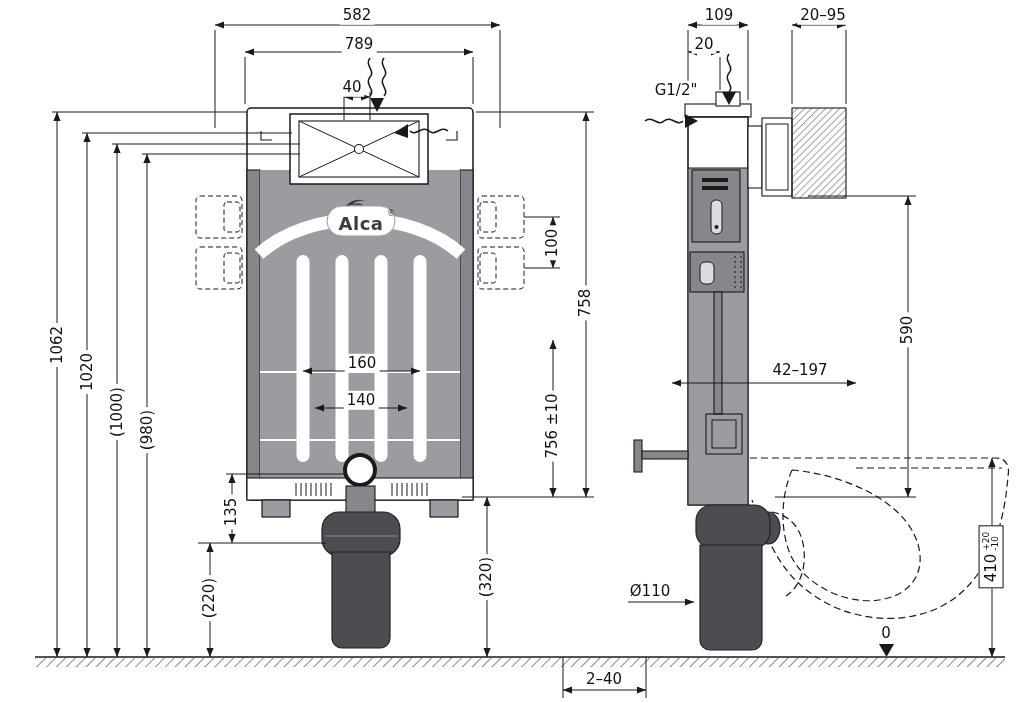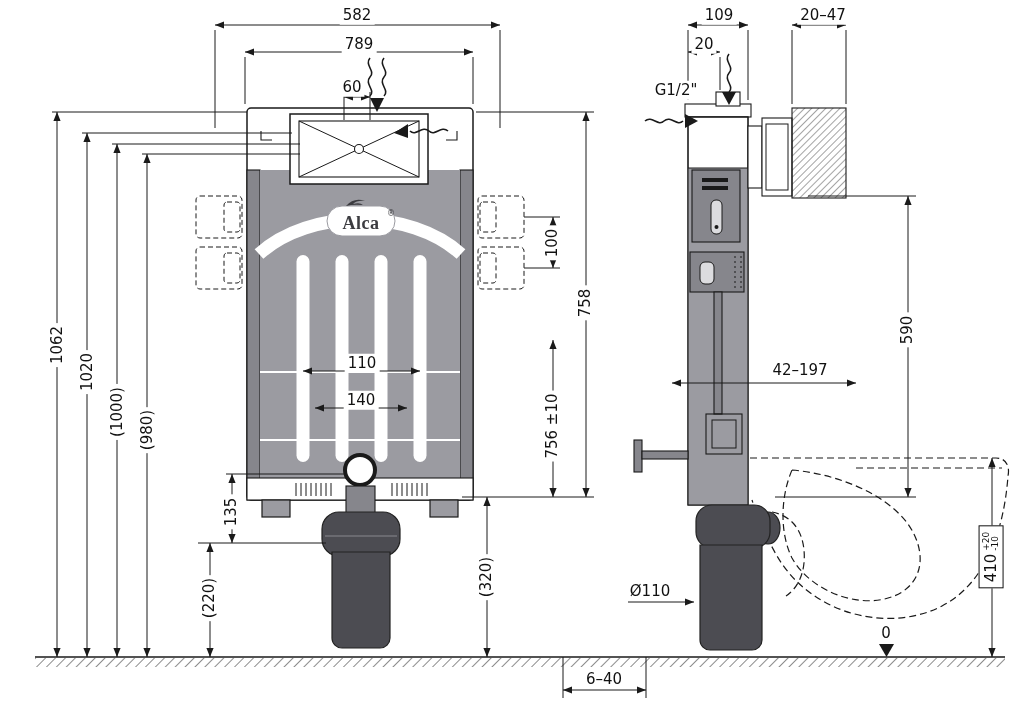--- a/index.html
+++ b/index.html
@@ -5,21 +5,21 @@
 <style>
   html,body{margin:0;padding:0;background:#fff;}
   .canvas{position:relative;width:1024px;height:703px;background:#fff;
           font-family:"DejaVu Sans",sans-serif;overflow:hidden;}
   .canvas > svg{position:absolute;left:0;top:0;}
   .lbl{position:absolute;transform:translate(-50%,-50%);font-size:15px;color:#111;
        background:#fff;padding:1px 3px;white-space:nowrap;line-height:1.1;}
   .rot{transform:translate(-50%,-50%) rotate(-90deg);}
   .boxed{border:1.2px solid #111;display:flex;align-items:center;gap:3px;padding:2px 5px;}
   .tol{display:flex;flex-direction:column;font-size:9px;line-height:1.05;}
-  .brand{font-weight:bold;font-size:18px;color:#3c3c40;background:transparent;letter-spacing:.5px;padding:0;font-family:Liberation Serif, serif;}
+  .brand{font-weight:bold;font-size:18px;color:#3c3c40;background:transparent;letter-spacing:.5px;padding:0;}
   .reg{font-size:8px;color:#3c3c40;background:transparent;padding:0;}
   
   .ln{stroke:var(--line-color,#1a1a1a);stroke-width:1.5;fill:none;}
   .l1{stroke-width:1.1;}
   .dim{stroke:var(--line-color,#1a1a1a);stroke-width:1;fill:none;}
   .wf{fill:#fff;stroke:var(--line-color,#1a1a1a);stroke-width:1.5;}
   .wft{stroke-width:1.1;}
   .fr{fill:var(--frame-gray,#9b9ba1);stroke:var(--line-color,#1a1a1a);stroke-width:1.2;}
   .rl{fill:var(--rail-gray,#86868c);stroke:var(--line-color,#1a1a1a);stroke-width:1.1;}
   .pp{fill:var(--pipe-gray,#4c4c52);stroke:#222;stroke-width:1.2;}
@@ -208,47 +208,47 @@
     <line x1="908" y1="196" x2="908" y2="497" class="dim" marker-start="url(#ar)" marker-end="url(#ar)"></line>
     <line x1="672" y1="383" x2="856" y2="383" class="dim" marker-start="url(#ar)" marker-end="url(#ar)"></line>
     <line x1="992" y1="458" x2="992" y2="657" class="dim" marker-start="url(#ar)" marker-end="url(#ar)"></line>
     <line x1="563" y1="690" x2="646" y2="690" class="dim" marker-start="url(#ar)" marker-end="url(#ar)"></line>
     <line x1="628" y1="602" x2="694" y2="602" class="dim" marker-end="url(#ar)"></line>
   </g>
 </svg>
 
 <div class="lbl" style="left:357px;top:15px">582</div>
 <div class="lbl" style="left:359px;top:44px">789</div>
-<div class="lbl" style="left:352px;top:87px">60</div>
+<div class="lbl" style="left:352px;top:87px">40</div>
 <div class="lbl rot" style="left:57px;top:345px">1062</div>
 <div class="lbl rot" style="left:87px;top:372px">1020</div>
 <div class="lbl rot" style="left:117px;top:412px">(1000)</div>
 <div class="lbl rot" style="left:147px;top:430px">(980)</div>
-<div class="lbl" style="left:362px;top:363px">110</div>
+<div class="lbl" style="left:362px;top:363px">160</div>
 <div class="lbl" style="left:361px;top:400px">140</div>
 <div class="lbl rot" style="left:231px;top:512px">135</div>
 <div class="lbl rot" style="left:209px;top:598px">(220)</div>
 <div class="lbl rot" style="left:486px;top:577px">(320)</div>
 <div class="lbl rot" style="left:552px;top:243px">100</div>
 <div class="lbl rot" style="left:585px;top:303px">758</div>
 <div class="lbl rot" style="left:552px;top:426px">756 ±10</div>
 
 <div class="lbl" style="left:719px;top:15px">109</div>
-<div class="lbl" style="left:823px;top:15px">20–47</div>
+<div class="lbl" style="left:823px;top:15px">20–95</div>
 <div class="lbl" style="left:704px;top:44px">20</div>
 <div class="lbl" style="left:676px;top:90px">G1/2"</div>
 <div class="lbl rot" style="left:907px;top:330px">590</div>
 <div class="lbl" style="left:800px;top:370px">42–197</div>
 <div class="lbl" style="left:650px;top:591px">Ø110</div>
 <div class="lbl rot boxed" style="left:991px;top:557px">
   <span>410</span>
   <span class="tol">
     <span>+20</span>
     <span>-10</span>
   </span>
 </div>
-<div class="lbl" style="left:604px;top:679px">6–40</div>
+<div class="lbl" style="left:604px;top:679px">2–40</div>
 <div class="lbl" style="left:886px;top:633px">0</div>
 
 <div class="lbl brand" style="left:361px;top:224px">Alca</div>
 <div class="lbl reg" style="left:391px;top:214px">®</div>
 
 </div>
 
 </body></html>

